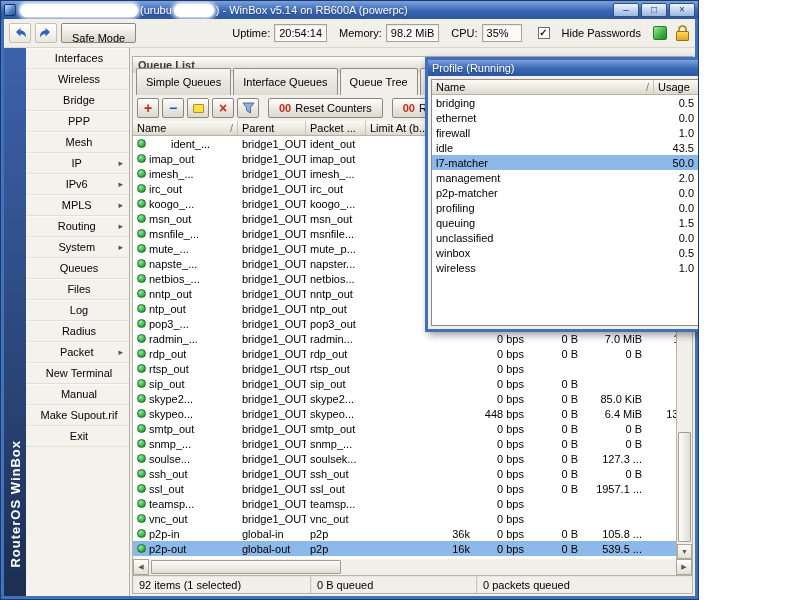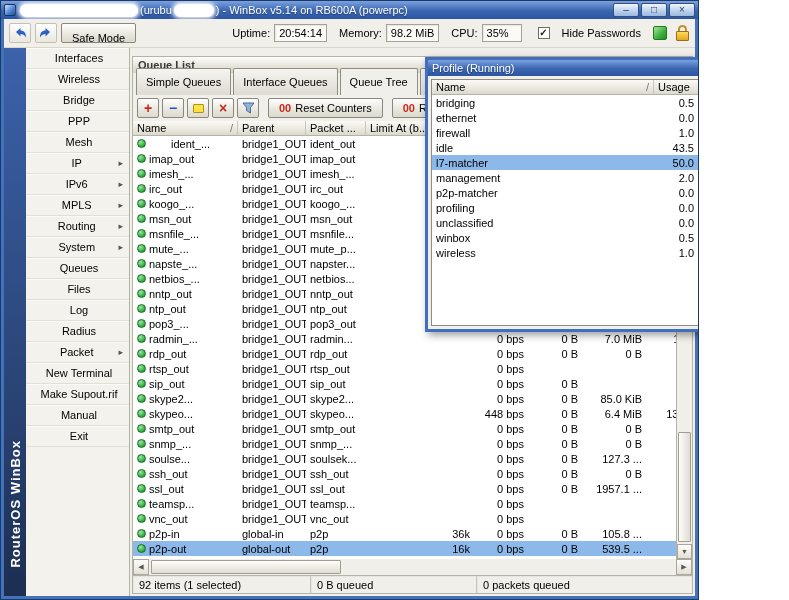--- a/index.html
+++ b/index.html
@@ -238,24 +238,24 @@
             <span class="side-label">Radius</span>
           </div>
           <div class="side-item">
             <span class="side-label">Packet</span>
             <span class="side-arrow">▸</span>
           </div>
           <div class="side-item">
             <span class="side-label">New Terminal</span>
           </div>
           <div class="side-item">
+            <span class="side-label">Manual</span>
+          </div>
+          <div class="side-item">
             <span class="side-label">Make Supout.rif</span>
-          </div>
-          <div class="side-item">
-            <span class="side-label">Manual</span>
           </div>
           <div class="side-item">
             <span class="side-label">Exit</span>
           </div>
         </div>
 
       <div class="content">
         <div class="panel">
 
           <div class="panel-title">
@@ -1269,20 +1269,27 @@
             </span>
           </div>
           <div class="prow">
             <span class="pr-name">profiling</span>
             <span class="pr-usage">0.0</span>
             <span class="pr-barwrap">
               <span class="pr-bar" style="width: 1px;"></span>
             </span>
           </div>
           <div class="prow">
+            <span class="pr-name">queuing</span>
+            <span class="pr-usage">1.5</span>
+            <span class="pr-barwrap">
+              <span class="pr-bar" style="width: 1.8px;"></span>
+            </span>
+          </div>
+          <div class="prow">
             <span class="pr-name">unclassified</span>
             <span class="pr-usage">0.0</span>
             <span class="pr-barwrap">
               <span class="pr-bar" style="width: 1px;"></span>
             </span>
           </div>
           <div class="prow">
             <span class="pr-name">winbox</span>
             <span class="pr-usage">0.5</span>
             <span class="pr-barwrap">

